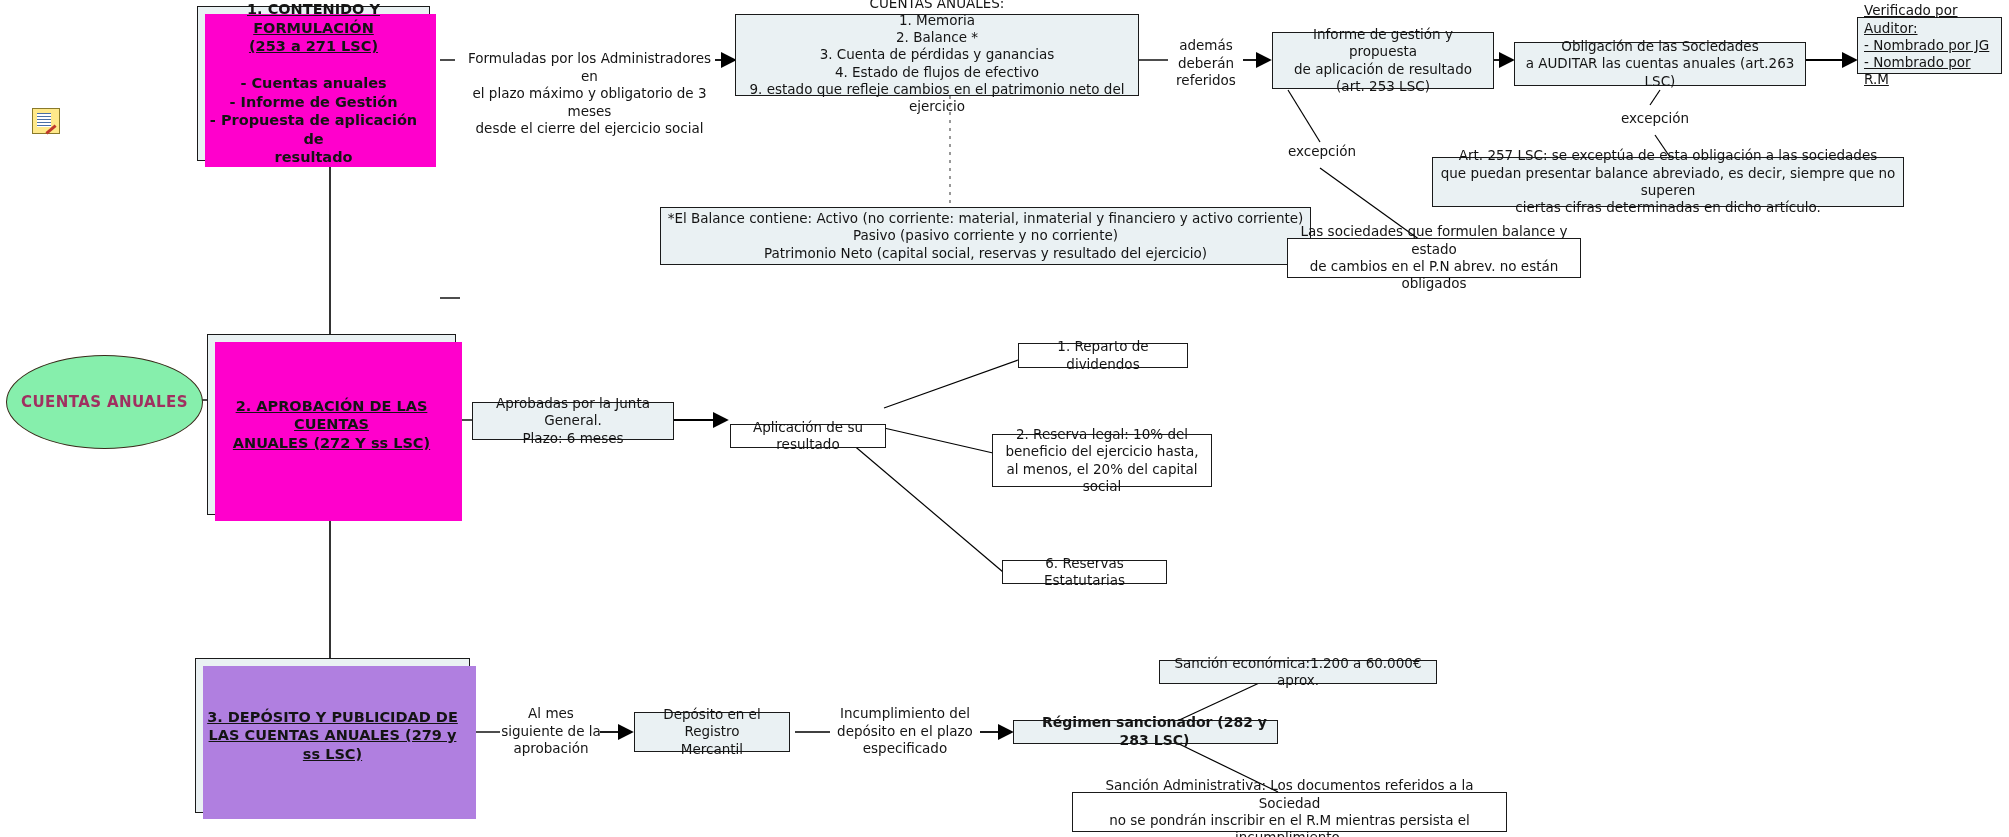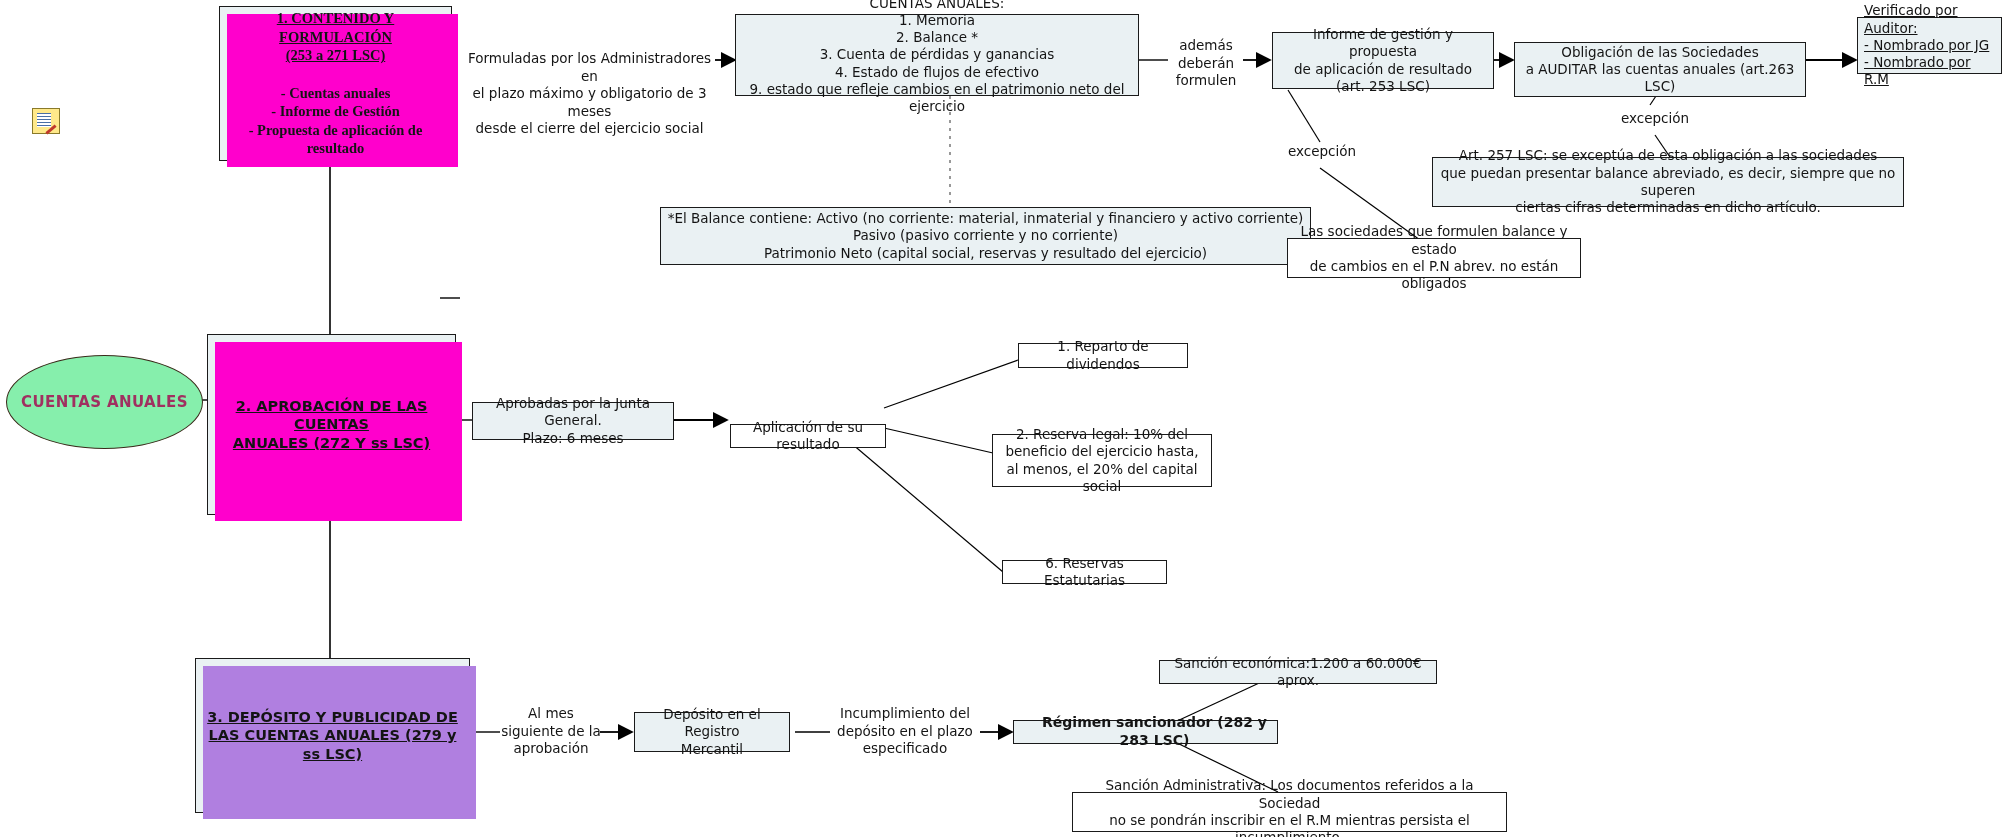--- a/index.html
+++ b/index.html
@@ -175,21 +175,21 @@
 
   <div class="note-icon" style="left:32px; top:108px;">
     <div class="lines"></div>
     <div class="pen"></div>
   </div>
 
   <div class="ellipse" style="left:6px; top:355px; width:195px; height:92px;">
     <span>CUENTAS ANUALES</span>
   </div>
 
-  <div class="node stage shadow-pink" style="left:219px; top:6px; width:233px; height:155px; z-index:2;font-family:Liberation Serif, serif;">
+  <div class="node stage shadow-pink" style="left:197px; top:6px; width:233px; height:155px; z-index:2;">
     <div class="inner">
       <u>1. CONTENIDO Y FORMULACIÓN</u><br>
       <u>(253 a 271 LSC)</u>
       <br><br>
       <span>- Cuentas anuales</span><br>
       <span>- Informe de Gestión</span><br>
       <span>- Propuesta de aplicación de</span><br>
       <span>resultado</span>
     </div>
   </div>
@@ -210,21 +210,21 @@
 
   <div class="elabel" style="left:462px; top:50px; width:255px;">
     <span>Formuladas por los Administradores en</span><br>
     <span>el plazo máximo y obligatorio de 3 meses</span><br>
     <span>desde el cierre del ejercicio social</span>
   </div>
 
   <div class="elabel" style="left:1166px; top:37px; width:80px;">
     <span>además</span><br>
     <span>deberán</span><br>
-    <span>formulen</span>
+    <span>referidos</span>
   </div>
 
   <div class="elabel" style="left:1272px; top:143px; width:100px;">
     <span>excepción</span>
   </div>
 
   <div class="elabel" style="left:1605px; top:110px; width:100px;">
     <span>excepción</span>
   </div>
 
@@ -260,21 +260,21 @@
   </div>
 
   <div class="node box" style="left:1272px; top:32px; width:222px; height:57px;">
     <div>
       <span>Informe de gestión y propuesta</span><br>
       <span>de aplicación de resultado</span><br>
       <span>(art. 253 LSC)</span>
     </div>
   </div>
 
-  <div class="node box" style="left:1514px; top:42px; width:292px; height:55px;">
+  <div class="node box" style="left:1514px; top:42px; width:292px; height:44px;">
     <div>
       <span>Obligación de las Sociedades</span><br>
       <span>a AUDITAR las cuentas anuales (art.263 LSC)</span>
     </div>
   </div>
 
   <div class="node box" style="left:1857px; top:17px; width:145px; height:57px; justify-content:flex-start; text-align:left;text-decoration:underline;">
     <div>
       <span>Verificado por Auditor:</span><br>
       <span>- Nombrado por JG</span><br>

